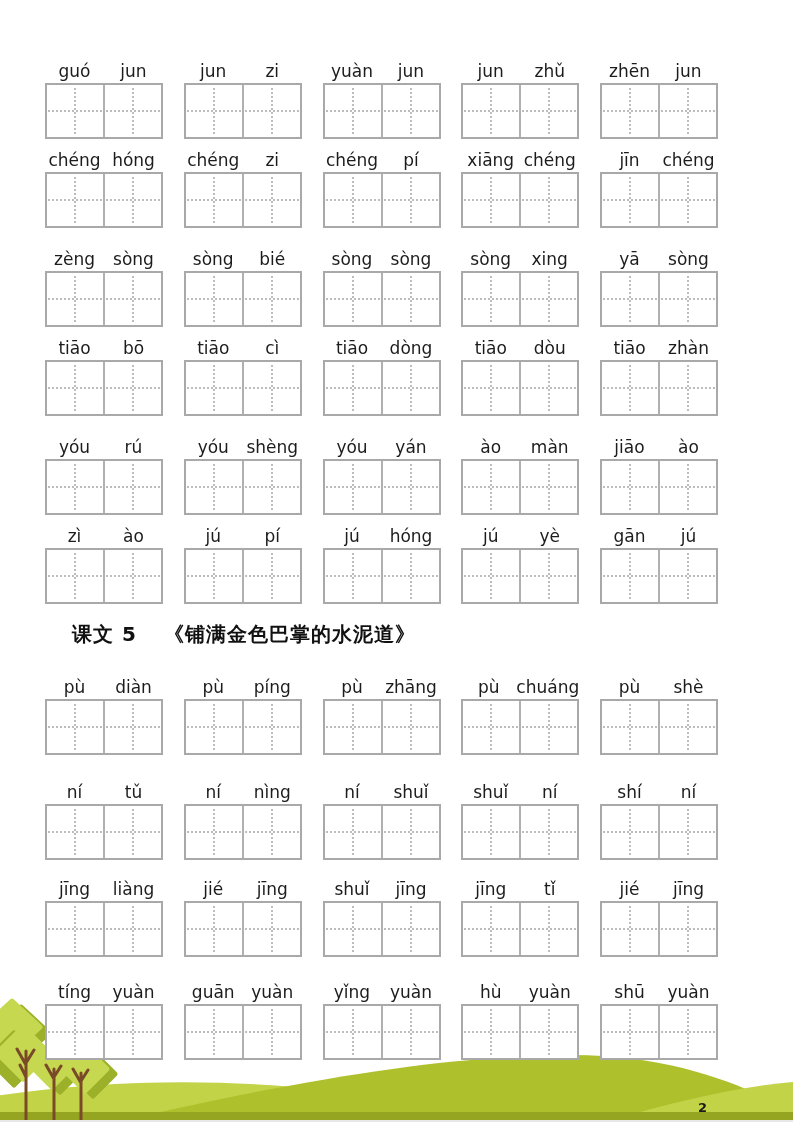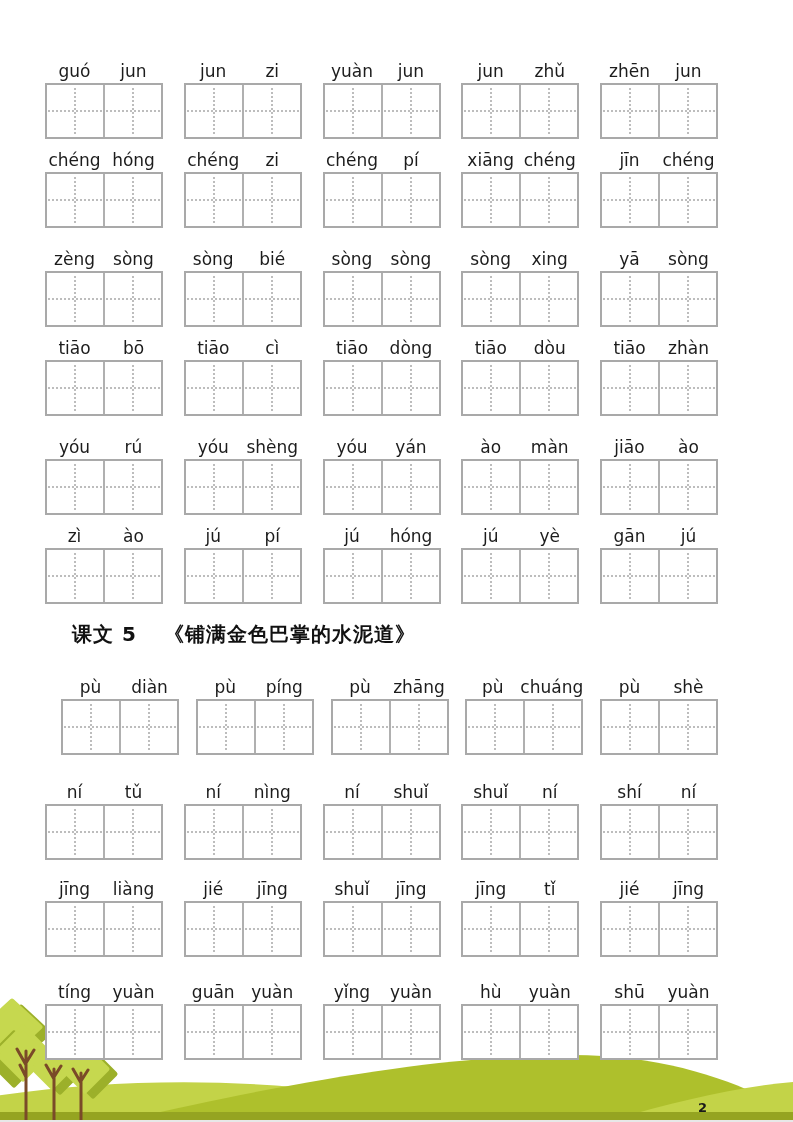--- a/index.html
+++ b/index.html
@@ -15,21 +15,21 @@
     position:relative;
     z-index:2;
     padding:58px 75px 0 45px;
   }
   .row{display:flex;justify-content:space-between;}
   
   .sec1 .row:nth-child(odd){margin-bottom:8px;}
   .sec1 .row:nth-child(even){margin-bottom:18px;}
   .sec1 .row:last-child{margin-bottom:12px;}
   
-  .sec2 .row:nth-child(1){margin-bottom:24px;margin-left:16px;}
+  .sec2 .row:nth-child(1){margin-bottom:24px;}
   .sec2 .row:nth-child(2){margin-bottom:16px;}
   .sec2 .row:nth-child(3){margin-bottom:22px;}
   .sec2 .row:nth-child(4){margin-bottom:8px;}
 
   .group{width:118px;}
   .pinyin{
     display:flex;height:24px;align-items:flex-end;
     font-size:17px;line-height:22px;color:#1c1c1c;
     padding-bottom:1px;
   }

